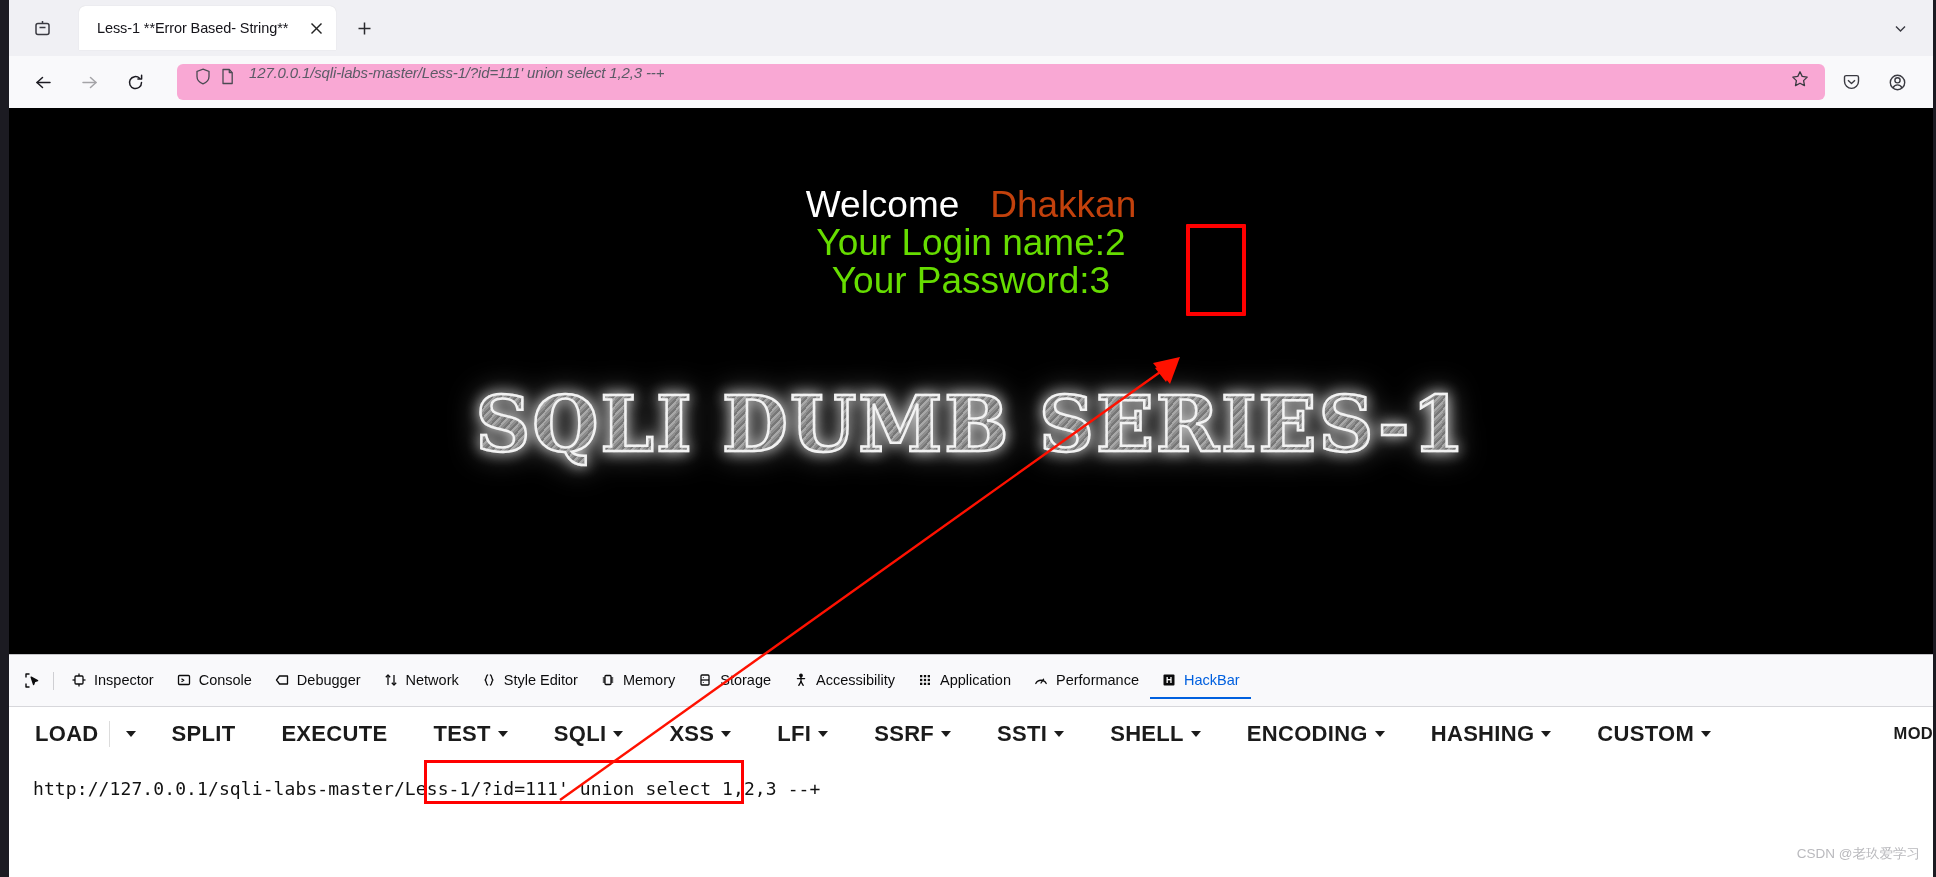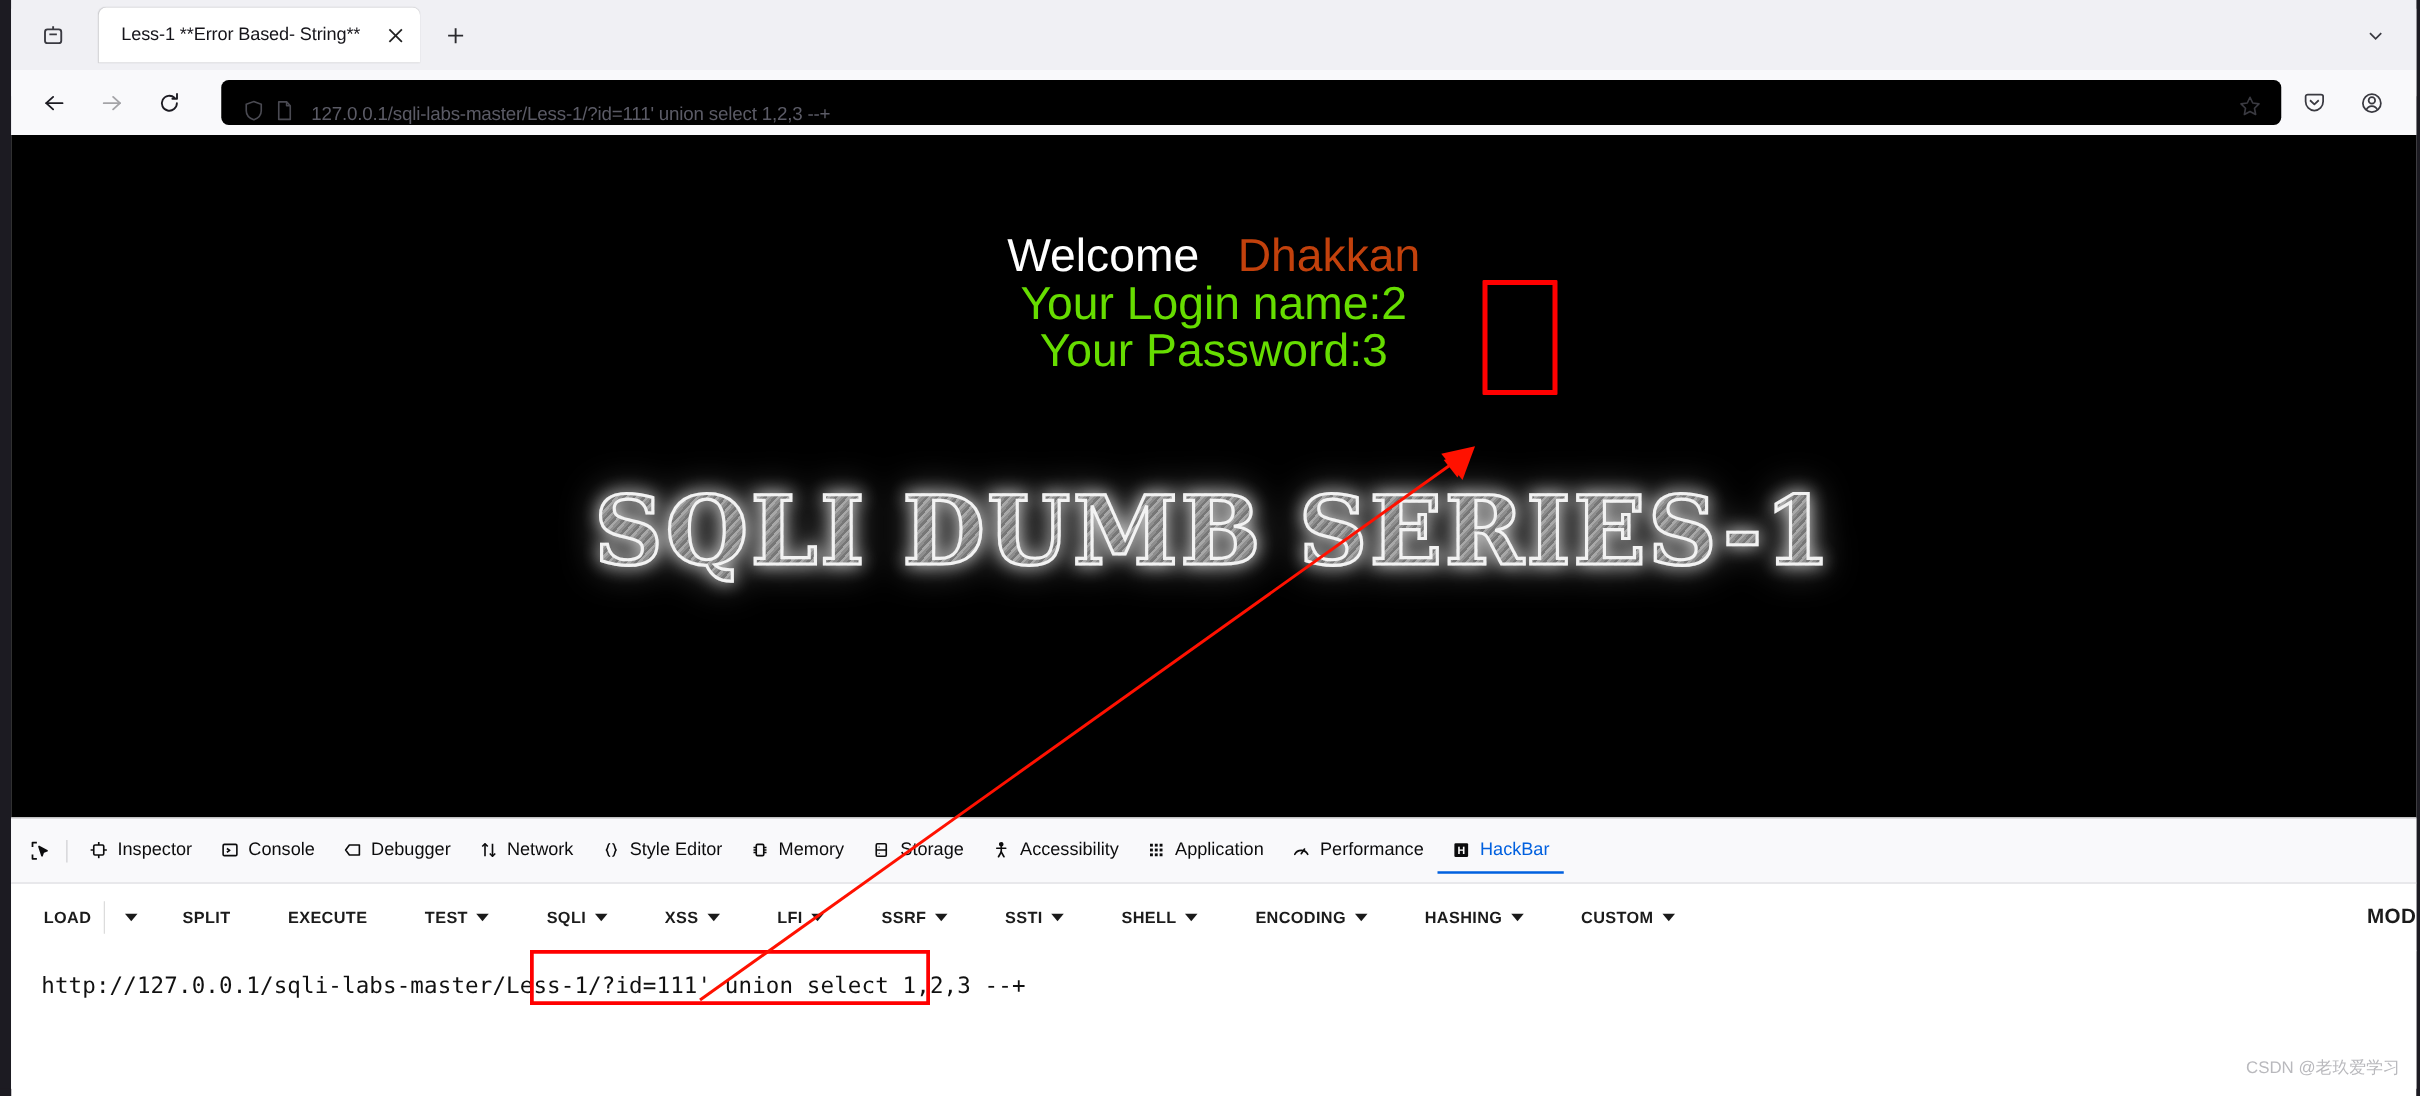--- a/index.html
+++ b/index.html
@@ -120,26 +120,27 @@
     border-radius: 5px;
     flex: 0 0 auto;
     margin-right: 6px;
   }
   .nav-btn.disabled svg { opacity: 0.38; }
 
   .urlbar {
     flex: 1 1 auto;
     height: 36px;
     margin: 0 6px 0 16px;
-    background: #000000;
+    background: #f9a8d4;
     border-radius: 6px;
     display: flex;
-    align-items: flex-end;
+    align-items: flex-start;
     padding: 0 10px 0 14px;
     min-width: 0;
+    font-style: italic;
   }
   .url-icon {
     width: 24px; height: 24px;
     display: flex; align-items: center; justify-content: center;
     flex: 0 0 auto;
   }
   .url-text {
     flex: 1 1 auto;
     font-size: 15px;
     color: #5b5b66;
@@ -295,21 +296,21 @@
     position: relative;
     height: 54px;
     display: flex;
     align-items: center;
     padding-left: 22px;
     border-bottom: 1px solid #ffffff;
     overflow: hidden;
   }
   .hb-btn {
     font-family: "Liberation Sans", sans-serif;
-    font-size: 13px;
+    font-size: 22px;
     font-weight: bold;
     color: #1b1b1b;
     letter-spacing: 0.3px;
     padding: 6px 4px;
     white-space: nowrap;
     flex: 0 0 auto;
     display: flex;
     align-items: center;
     gap: 7px;
   }

